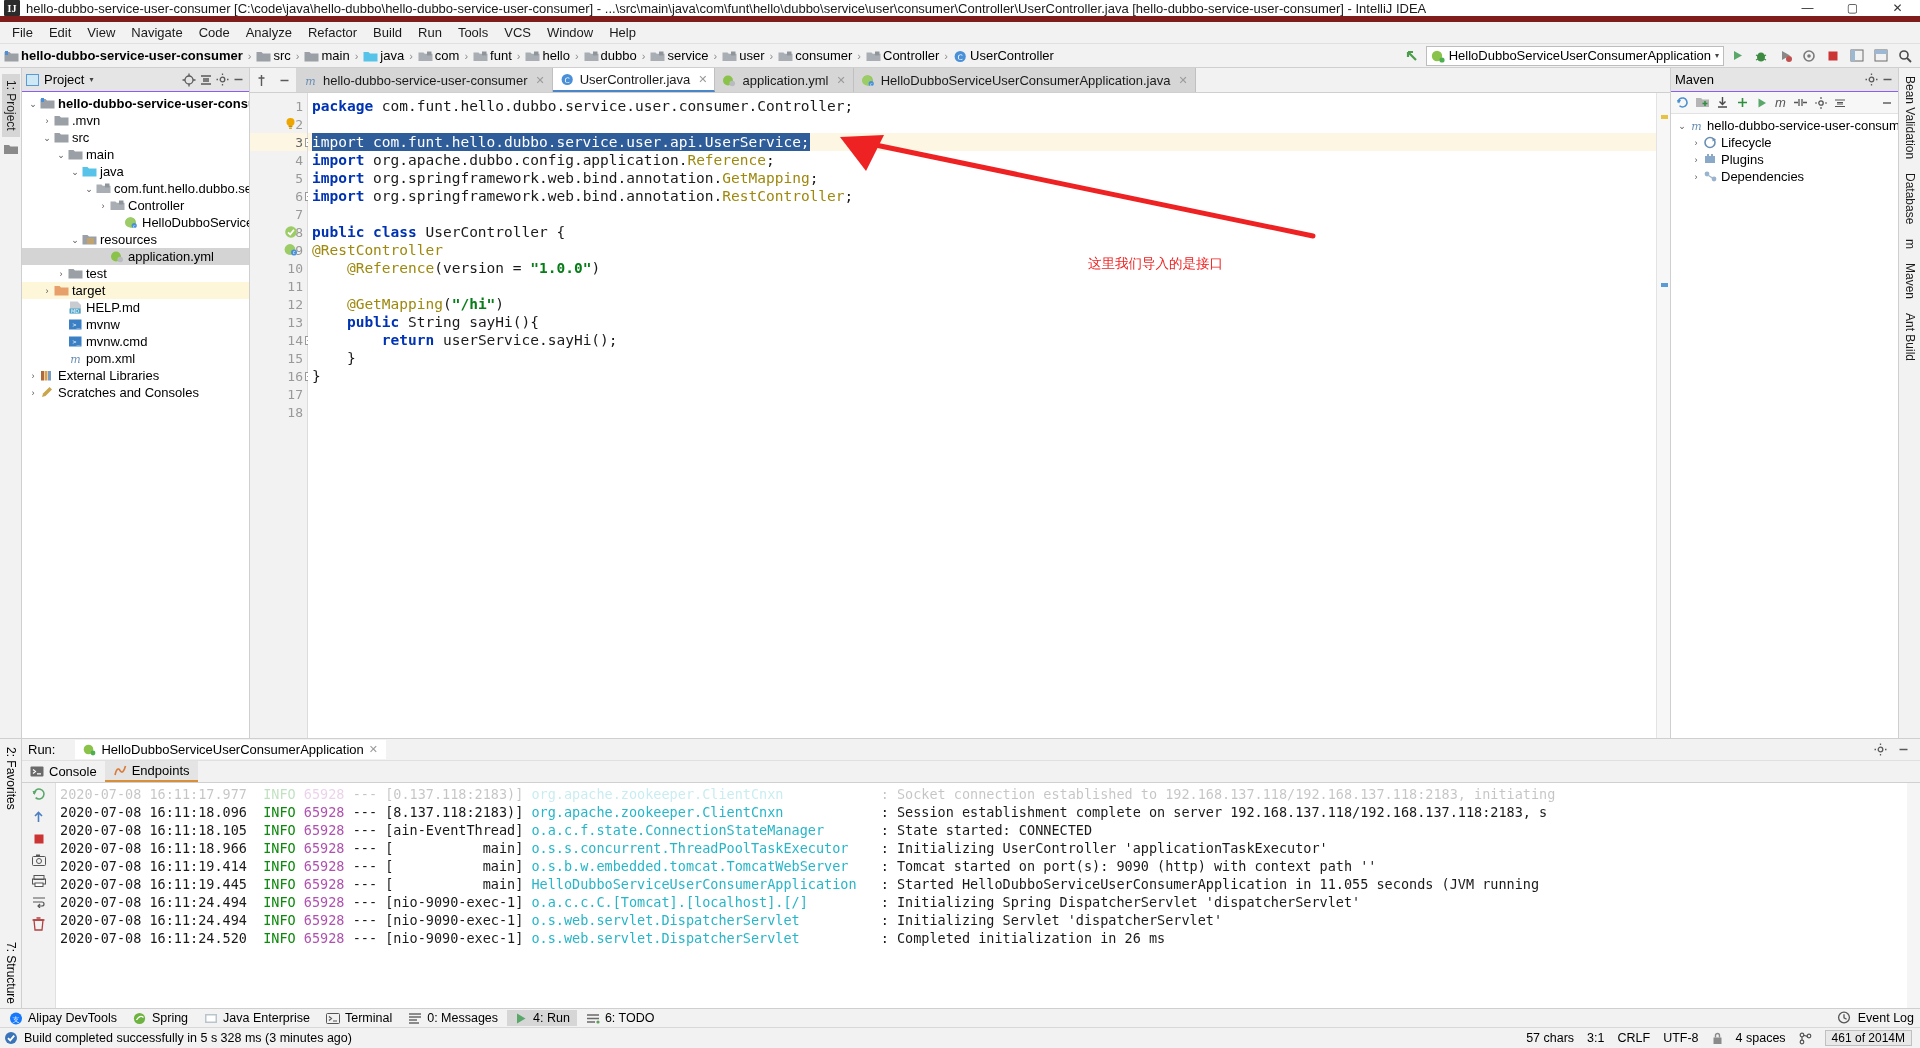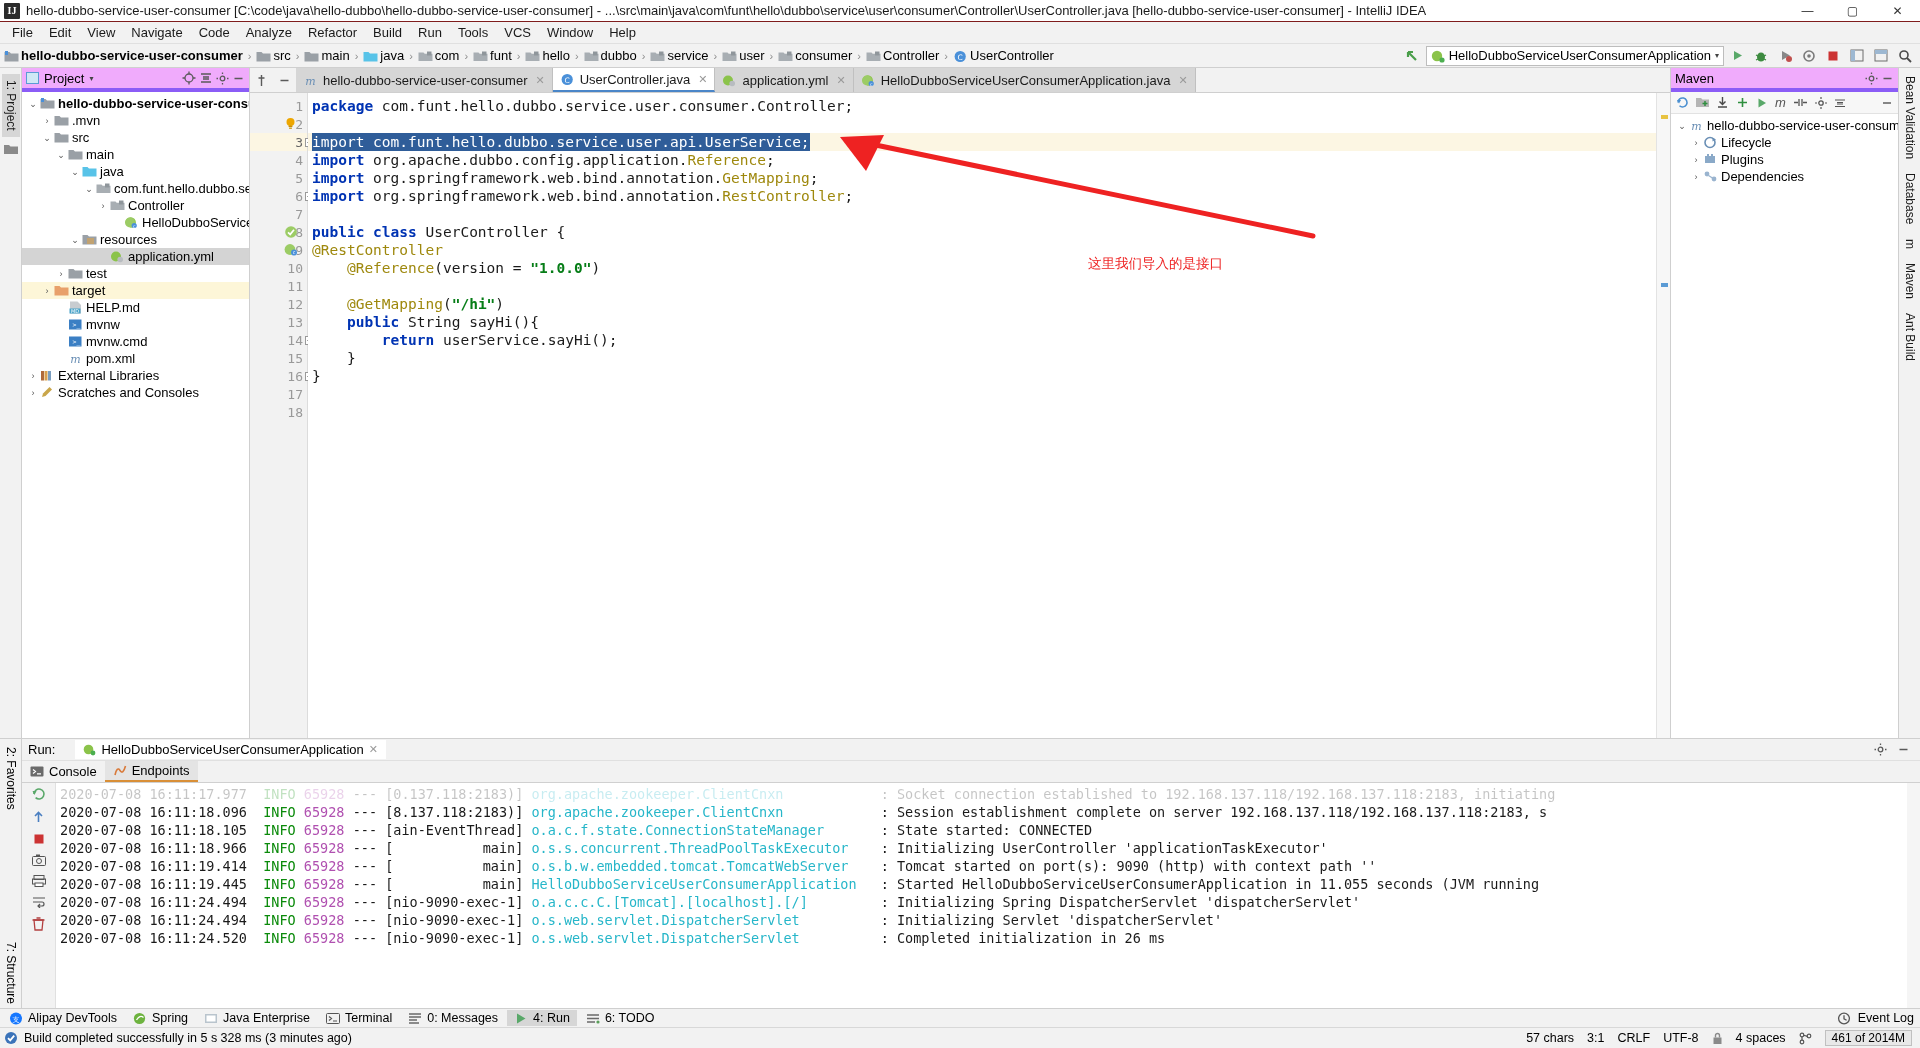--- a/index.html
+++ b/index.html
@@ -9,21 +9,21 @@
     font-family: "Liberation Sans", sans-serif;
     font-size: 13px;
     color: #000000;
     overflow: hidden;
   }
   .app { position: relative; width: 1920px; height: 1048px; background: #f2f2f2; }
 
   
   .titlebar {
     height: 22px; background: #ffffff; display: flex; align-items: center;
-    font-size: 13px; color: #1a1a1a; border-bottom: 1px solid #7f1d1d;
+    font-size: 13px; color: #1a1a1a; border-bottom: 6px solid #7f1d1d;
   }
   .titlebar .ij-logo {
     width: 16px; height: 16px; margin: 0 6px 0 4px; flex: 0 0 auto;
     background: #2b2b2b; color: #fff; font-size: 10px; font-weight: bold;
     display: flex; align-items: center; justify-content: center;
     border-radius: 1px; font-family: "Liberation Serif", serif;
   }
   .titlebar .title-text { white-space: nowrap; overflow: hidden; }
   .win-btns { margin-left: auto; display: flex; height: 22px; }
   .win-btn {
@@ -66,22 +66,22 @@
   .vtab {
     writing-mode: vertical-rl; text-orientation: mixed; font-size: 12px;
     padding: 6px 2px; color: #1a1a1a; white-space: nowrap;
   }
   .vtab.active { background: #d6d6d6; }
   .vstrip-left .vicon { margin-top: 6px; width: 14px; height: 12px; }
 
   
   .project-panel { width: 228px; background: #ffffff; display: flex; flex-direction: column; border-right: 1px solid #cfcfcf; }
   .panel-head {
-    height: 24px; background: #f0abfc; display: flex; align-items: center;
-    padding: 0 4px; gap: 4px; border-bottom: 4px solid #8b5cf6; font-size: 13px;
+    height: 24px; background: #e5e5e5; display: flex; align-items: center;
+    padding: 0 4px; gap: 4px; border-bottom: 1px solid #8b5cf6; font-size: 13px;
   }
   .panel-head .ph-title { display: flex; align-items: center; gap: 5px; }
   .panel-head .ph-actions { margin-left: auto; display: flex; gap: 3px; align-items: center; }
   .tree { flex: 1; padding-top: 3px; overflow: hidden; font-size: 13px; }
   .trow { height: 17px; display: flex; align-items: center; white-space: nowrap; padding-right: 4px; }
   .trow.sel { background: #d4d4d4; }
   .trow.hl { background: #fdf6d8; }
   .twist { width: 14px; text-align: center; font-size: 9px; color: #555; flex: 0 0 auto; }
   .ticon { width: 15px; height: 13px; margin-right: 3px; flex: 0 0 auto; }
   .tlabel.bold { font-weight: bold; }
@@ -160,21 +160,21 @@
   .console-scroll { position: absolute; right: 0; top: 0; bottom: 0; width: 13px; background: #f5f5f5; }
 
   
   .toolwin-bar {
     position: absolute; left: 0; right: 0; bottom: 21px; height: 19px;
     background: #f2f2f2; border-top: 1px solid #cfcfcf; display: flex; align-items: center;
     font-size: 12.5px; padding-left: 2px; gap: 2px;
   }
   .twb { display: flex; align-items: center; gap: 4px; padding: 1px 7px; white-space: nowrap; }
   .twb.active { background: #d6d6d6; }
-  .twb-right { margin-left: auto; display: flex; align-items: flex-end; gap: 6px; padding-right: 6px; }
+  .twb-right { margin-left: auto; display: flex; align-items: flex-start; gap: 6px; padding-right: 6px; }
 
   .statusbar {
     position: absolute; left: 0; right: 0; bottom: 0; height: 21px;
     background: #f2f2f2; border-top: 1px solid #d8d8d8; display: flex; align-items: center;
     font-size: 12.5px; padding: 0 4px; gap: 6px;
   }
   .sb-right { margin-left: auto; display: flex; align-items: center; gap: 13px; padding-right: 4px; }
   .mem { border: 1px solid #c0c0c0; background: #e8e8e8; padding: 0 6px; font-size: 12px; }
   svg { display: block; }
 </style>

